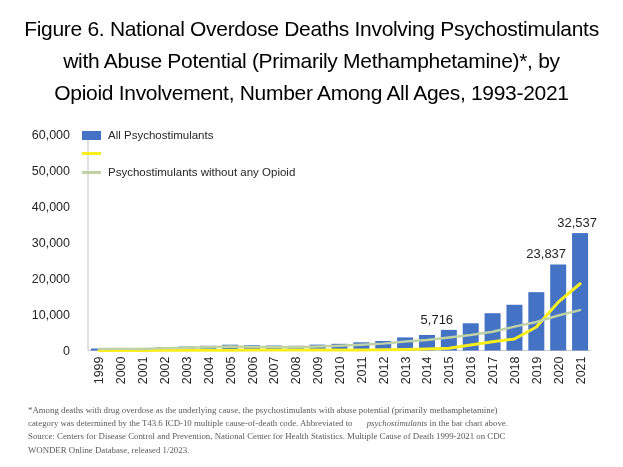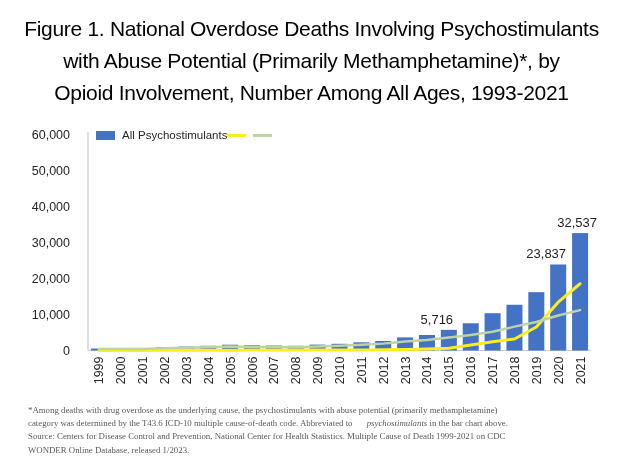--- a/index.html
+++ b/index.html
@@ -11,22 +11,22 @@
     overflow:hidden;
   }
   .title-block{
     position:absolute;top:13px;left:0;width:623px;
     text-align:center;color:#000;
     font-size:21px;line-height:32px;letter-spacing:-0.3px;
     font-weight:400;
   }
   #chart-svg{position:absolute;top:0;left:0;}
   .legend{
-    position:absolute;left:96px;top:126px;
-    display:flex;flex-direction:row;
+    position:absolute;left:82px;top:126px;
+    display:flex;flex-direction:column;
   }
   .legend-row{
     display:flex;align-items:center;height:18.6px;
   }
   .legend-swatch{display:inline-block;width:19px;margin-right:7px;flex:0 0 auto;}
   .legend-swatch.bar{height:9px;}
   .legend-swatch.line{height:3px;}
   .legend-label{
     font-size:11.5px;color:#262626;white-space:nowrap;line-height:1;
   }
@@ -35,21 +35,21 @@
     font-size:8.8px;line-height:13.2px;color:#595959;font-family:Liberation Serif, serif;
   }
   .footnote .it{font-style:italic;margin-left:12px;}
 </style>
 </head>
 <body>
 
 <div class="page">
 
   <div class="title-block">
-    <div>Figure 1. National Overdose Deaths Involving Psychostimulants</div>
+    <div>Figure 6. National Overdose Deaths Involving Psychostimulants</div>
     <div>with Abuse Potential (Primarily Methamphetamine)*, by</div>
     <div>Opioid Involvement, Number Among All Ages, 1993-2021</div>
   </div>
 
   <svg id="chart-svg" width="623" height="467" viewBox="0 0 623 467">
       <text x="70" y="355" text-anchor="end" font-size="12.5" fill="#262626">0</text>
       <text x="70" y="318.9166666666667" text-anchor="end" font-size="12.5" fill="#262626">10,000</text>
       <text x="70" y="282.83333333333337" text-anchor="end" font-size="12.5" fill="#262626">20,000</text>
       <text x="70" y="246.75" text-anchor="end" font-size="12.5" fill="#262626">30,000</text>
       <text x="70" y="210.66666666666669" text-anchor="end" font-size="12.5" fill="#262626">40,000</text>
@@ -113,20 +113,21 @@
   <div class="legend">
     <div class="legend-row">
       <span class="legend-swatch bar" style="background: rgb(68, 114, 196);"></span>
       <span class="legend-label">All Psychostimulants</span>
     </div>
     <div class="legend-row">
       <span class="legend-swatch line" style="background: rgb(250, 238, 28);"></span>
     </div>
     <div class="legend-row">
       <span class="legend-swatch line" style="background: rgb(191, 210, 164);"></span>
+      <span class="legend-label">Psychostimulants without any Opioid</span>
     </div>
   </div>
 
   <div class="footnote">
     <div>*Among deaths with drug overdose as the underlying cause, the psychostimulants with abuse potential (primarily methamphetamine)</div>
     <div><span>category was determined by the T43.6 ICD-10 multiple cause-of-death code. Abbreviated to </span><span class="it">psychostimulants</span><span> in the bar chart above.</span></div>
     <div>Source: Centers for Disease Control and Prevention, National Center for Health Statistics. Multiple Cause of Death 1999-2021 on CDC</div>
     <div>WONDER Online Database, released 1/2023.</div>
   </div>
 

